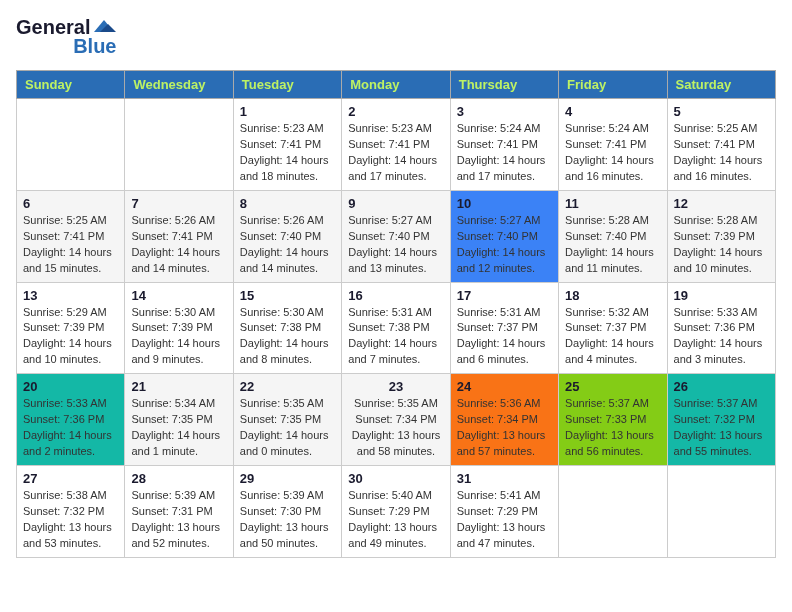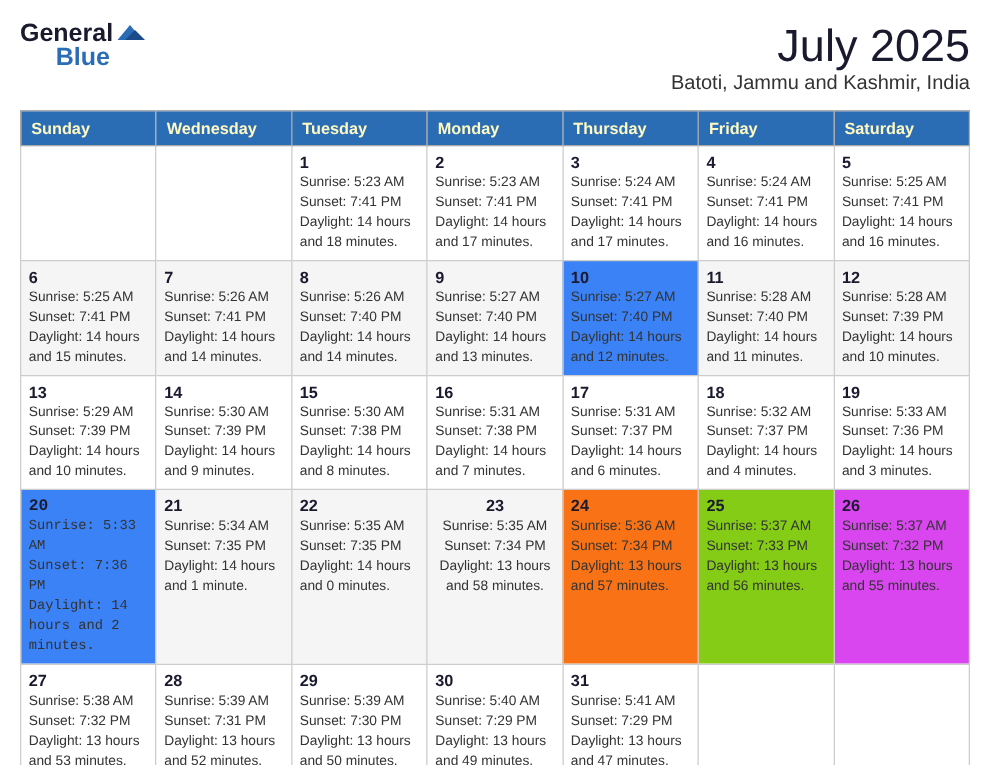--- a/index.html
+++ b/index.html
@@ -12,21 +12,21 @@
     }
     .header {
       display: flex;
       justify-content: space-between;
       align-items: flex-start;
       margin-bottom: 12px;
     }
     .logo {
       display: flex;
       flex-direction: column;
-      align-items: center;
+      align-items: flex-end;
     }
     .logo-row {
       display: flex;
       align-items: center;
       gap: 2px;
     }
     .title-block {
       text-align: right;
     }
     .month-title {
@@ -38,21 +38,21 @@
       font-size: 16px;
       color: #333;
     }
     .calendar {
       width: 100%;
       border-collapse: collapse;
       table-layout: fixed;
     }
     .calendar th {
       background-color: #2a6db5;
-      color: #fef9c3;
+      color: #bef264;
       text-align: left;
       padding: 6px 8px;
       font-size: 13px;
       border: 1px solid #aaa;
     }
     .calendar td {
       vertical-align: top;
       padding: 5px 6px;
       border: 1px solid #ccc;
       font-size: 11px;
@@ -86,24 +86,20 @@
   <div class="logo">
     <div class="logo-row">
       <span style="font-size:20px;font-weight:bold;color:#1a1a2e;">General</span>
       <svg width="22" height="16" viewBox="0 0 22 16" style="margin-left:2px;margin-top:-4px;">
         <polygon points="0,14 10,2 20,14" fill="#2a6db5"></polygon>
         <polygon points="6,14 14,6 22,14" fill="#1a4a8a"></polygon>
       </svg>
     </div>
     <span style="font-size:20px;font-weight:bold;color:#2a6db5;margin-top:-4px;">Blue</span>
   </div>
-  <div class="title-block">
-    <div class="month-title">July 2025</div>
-    <div class="location-title">Batoti, Jammu and Kashmir, India</div>
-  </div>
 </div>
 
 <table class="calendar">
   <thead>
     <tr>
     <th>Sunday</th>
         <th>Wednesday</th>
         <th>Tuesday</th>
         <th>Monday</th>
         <th>Thursday</th>
@@ -190,21 +186,21 @@
         <td>
           <span class="day-num">18</span>
           <div class="day-info">Sunrise: 5:32 AM<br>Sunset: 7:37 PM<br>Daylight: 14 hours and 4 minutes.</div>
         </td>
         <td>
           <span class="day-num">19</span>
           <div class="day-info">Sunrise: 5:33 AM<br>Sunset: 7:36 PM<br>Daylight: 14 hours and 3 minutes.</div>
         </td>
       </tr>
       <tr style="background: rgb(247, 247, 247);">
-        <td style="background: #3b82f6; font-family: Liberation Mono, monospace;">
+        <td style="background: #14b8a6;">
           <span class="day-num">20</span>
           <div class="day-info">Sunrise: 5:33 AM<br>Sunset: 7:36 PM<br>Daylight: 14 hours and 2 minutes.</div>
         </td>
         <td style="background: rgb(245, 245, 245); margin-top: 44px;">
           <span class="day-num">21</span>
           <div class="day-info">Sunrise: 5:34 AM<br>Sunset: 7:35 PM<br>Daylight: 14 hours and 1 minute.</div>
         </td>
         <td style="background: rgb(245, 245, 245); margin-top: 12px;">
           <span class="day-num">22</span>
           <div class="day-info">Sunrise: 5:35 AM<br>Sunset: 7:35 PM<br>Daylight: 14 hours and 0 minutes.</div>
@@ -214,21 +210,21 @@
           <div class="day-info">Sunrise: 5:35 AM<br>Sunset: 7:34 PM<br>Daylight: 13 hours and 58 minutes.</div>
         </td>
         <td style="background: #f97316;">
           <span class="day-num">24</span>
           <div class="day-info">Sunrise: 5:36 AM<br>Sunset: 7:34 PM<br>Daylight: 13 hours and 57 minutes.</div>
         </td>
         <td style="background: #84cc16;">
           <span class="day-num">25</span>
           <div class="day-info">Sunrise: 5:37 AM<br>Sunset: 7:33 PM<br>Daylight: 13 hours and 56 minutes.</div>
         </td>
-        <td style="background: #d946ef;">
+        <td style="background: #14b8a6;">
           <span class="day-num">26</span>
           <div class="day-info">Sunrise: 5:37 AM<br>Sunset: 7:32 PM<br>Daylight: 13 hours and 55 minutes.</div>
         </td>
       </tr>
       <tr>
         <td>
           <span class="day-num">27</span>
           <div class="day-info">Sunrise: 5:38 AM<br>Sunset: 7:32 PM<br>Daylight: 13 hours and 53 minutes.</div>
         </td>
         <td>

